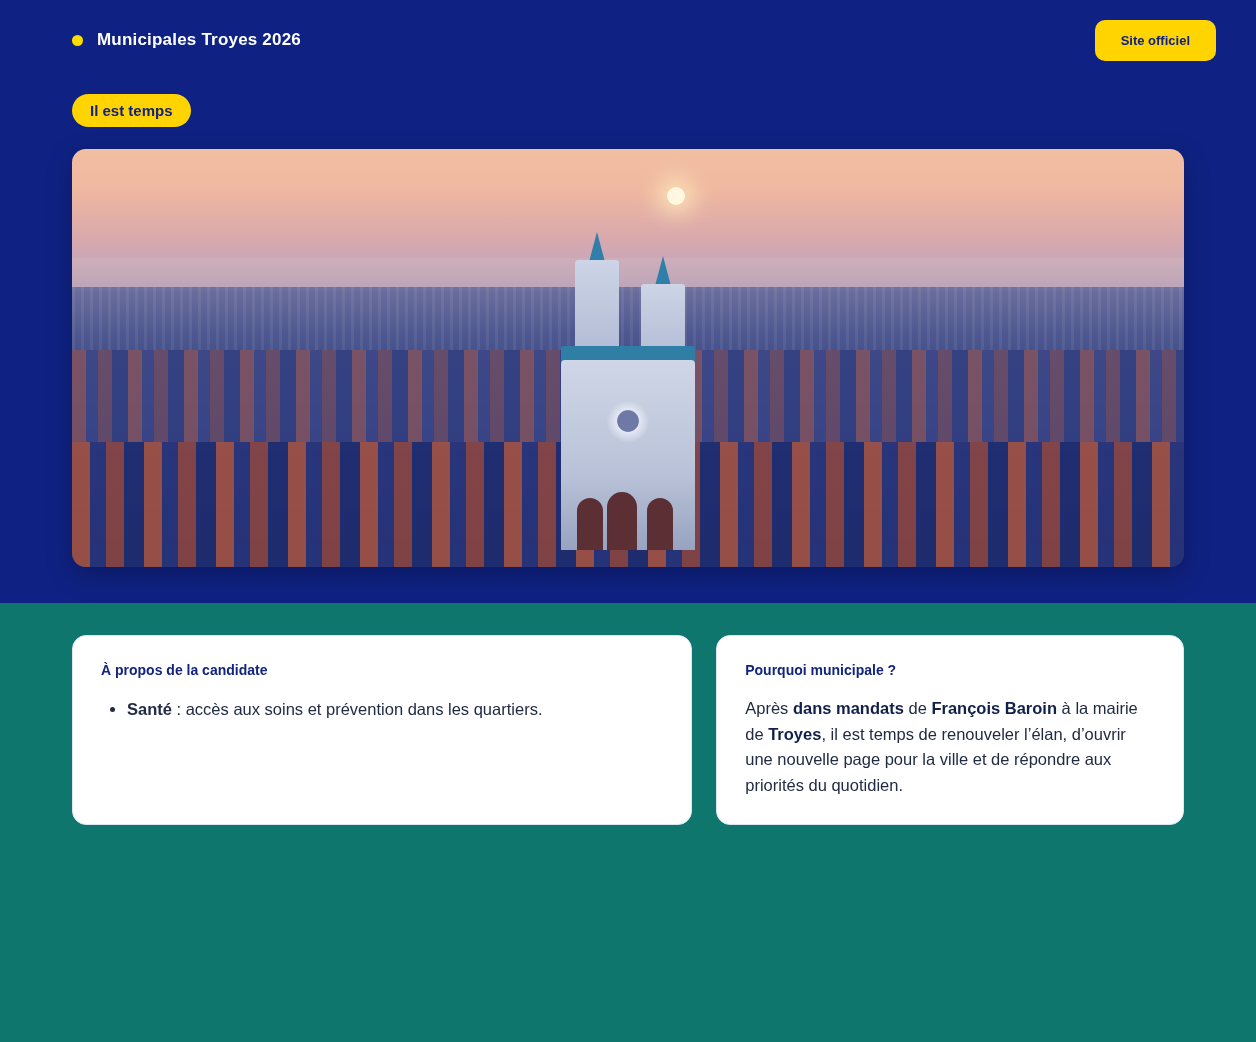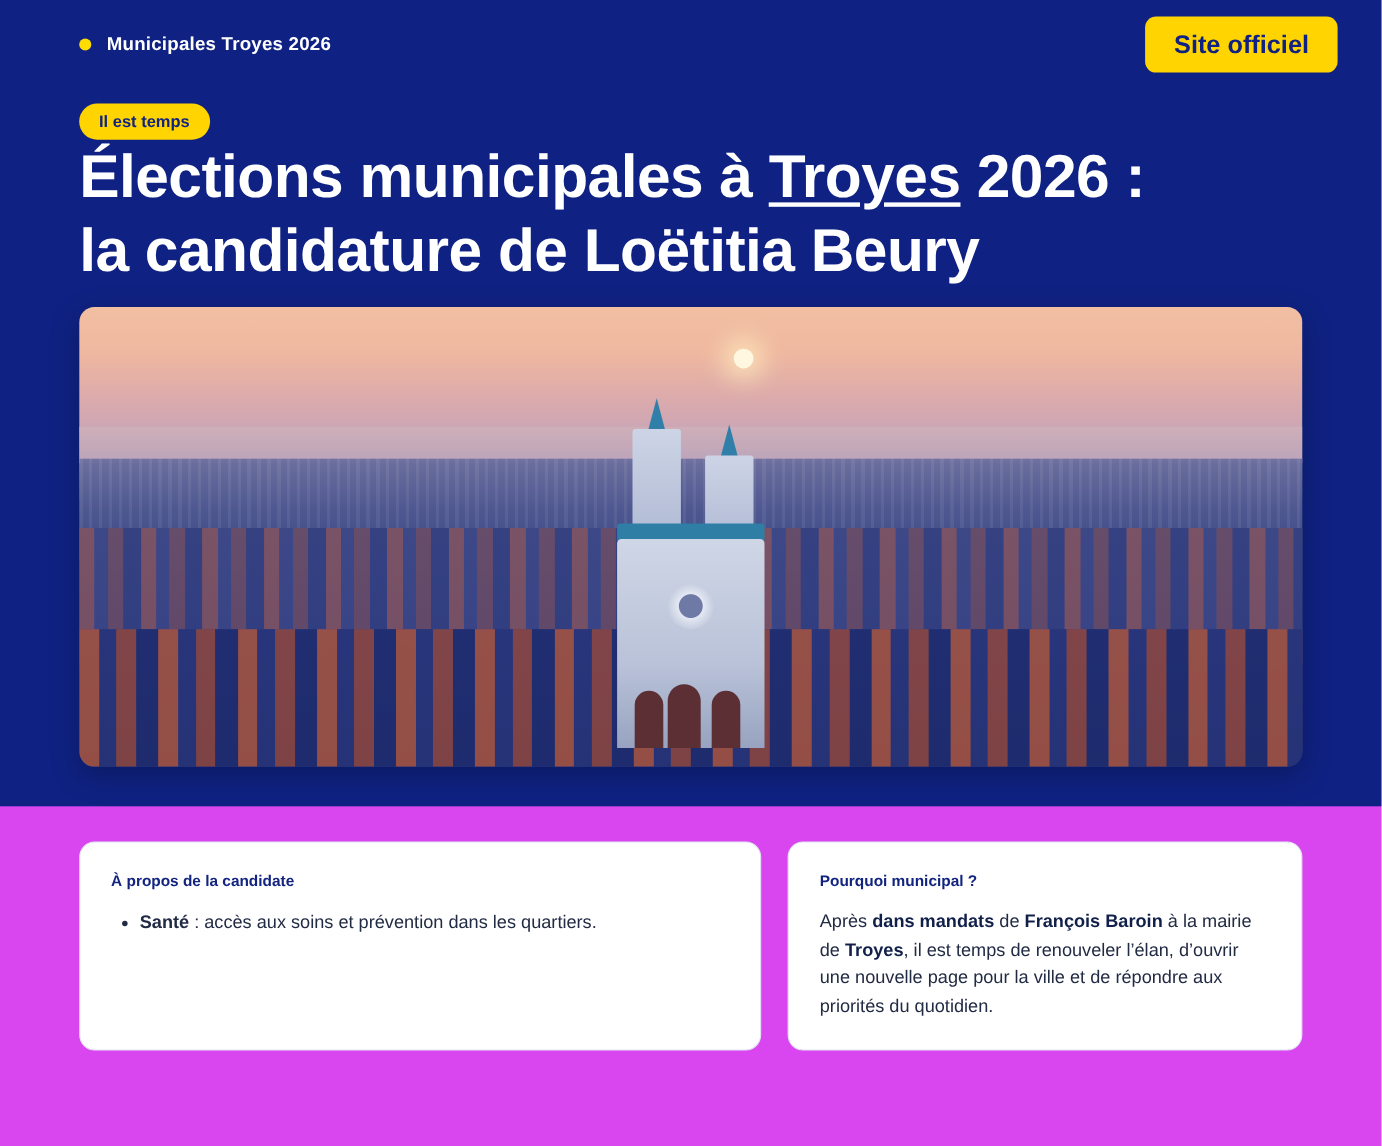--- a/index.html
+++ b/index.html
@@ -3,21 +3,21 @@
 <meta charset="utf-8">
 <style>
   * { box-sizing: border-box; margin: 0; padding: 0; }
   html, body {
     width: 1256px;
     height: 1042px;
     overflow: hidden;
     font-family: "Liberation Sans", sans-serif;
     background: #ffffff;
   }
-  .page { width: 1256px; height: 1042px; position: relative; background: #d946ef; }
+  .page { width: 1256px; height: 1042px; position: relative; background: #0f766e; }
 
   
   .hero {
     background: #0f2283;
     padding: 0 0 36px 0;
     position: relative;
   }
   .topbar {
     display: flex;
     align-items: center;
@@ -38,39 +38,40 @@
   .brand-text {
     color: #ffffff;
     font-size: 17px;
     font-weight: bold;
     letter-spacing: .2px;
   }
   .official-btn {
     background: #ffd400;
     color: #0f2283;
     font-weight: bold;
-    font-size: 23px;
+    font-size: 13px;
     border: none;
     border-radius: 10px;
     padding: 14px 26px;
     cursor: pointer;
     line-height: 1;
     margin-left: 39px;
   }
 
   .hero-inner { padding: 22px 72px 0 72px; }
 
   .pill {
     display: inline-block;
     background: #ffd400;
     color: #10237f;
     font-weight: bold;
     font-size: 15px;
     border-radius: 999px;
     padding: 8px 18px;
+    margin-bottom: 22px;
   }
 
   h1.headline {
     color: #ffffff;
     font-size: 55px;
     line-height: 1.22;
     font-weight: bold;
     letter-spacing: -0.5px;
     margin-bottom: 18px;
   }
@@ -213,24 +214,20 @@
         <span class="brand-dot"></span>
         <span class="brand-text">Municipales Troyes 2026</span>
       </div>
       <button class="official-btn">Site officiel</button>
     </div>
 
     <div class="hero-inner">
 
       <span class="pill">Il est temps</span>
 
-      <h1 class="headline">
-        <span>Élections municipales à </span><span class="u">Troyes</span><span> 2026 :</span><br>
-        <span>la candidature de </span><span>Loëtitia Beury</span>
-      </h1>
 
 
       <div class="hero-photo">
         <div class="sky"></div>
         <div class="sun"></div>
         <div class="haze"></div>
         <div class="cityfar"></div>
         <div class="citymid"></div>
         <div class="citynear"></div>
         <div class="cathedral">
@@ -255,21 +252,21 @@
     <div class="card left">
       <h2>À propos de la candidate</h2>
       <ul>
         <li>
           <b>Santé</b><span> : accès aux soins et prévention dans les quartiers.</span>
         </li>
       </ul>
     </div>
 
     <div class="card right">
-      <h2>Pourquoi municipal ?</h2>
+      <h2>Pourquoi municipale ?</h2>
       <p>
         <span>Après </span><b>dans mandats</b><span> de </span><b>François Baroin</b><span> à la mairie de </span><b>Troyes</b><span>, il est temps de renouveler l’élan, d’ouvrir une nouvelle page pour la ville et de répondre aux priorités du quotidien.</span>
       </p>
     </div>
 
   </section>
 
 </div>
 
 </body></html>

